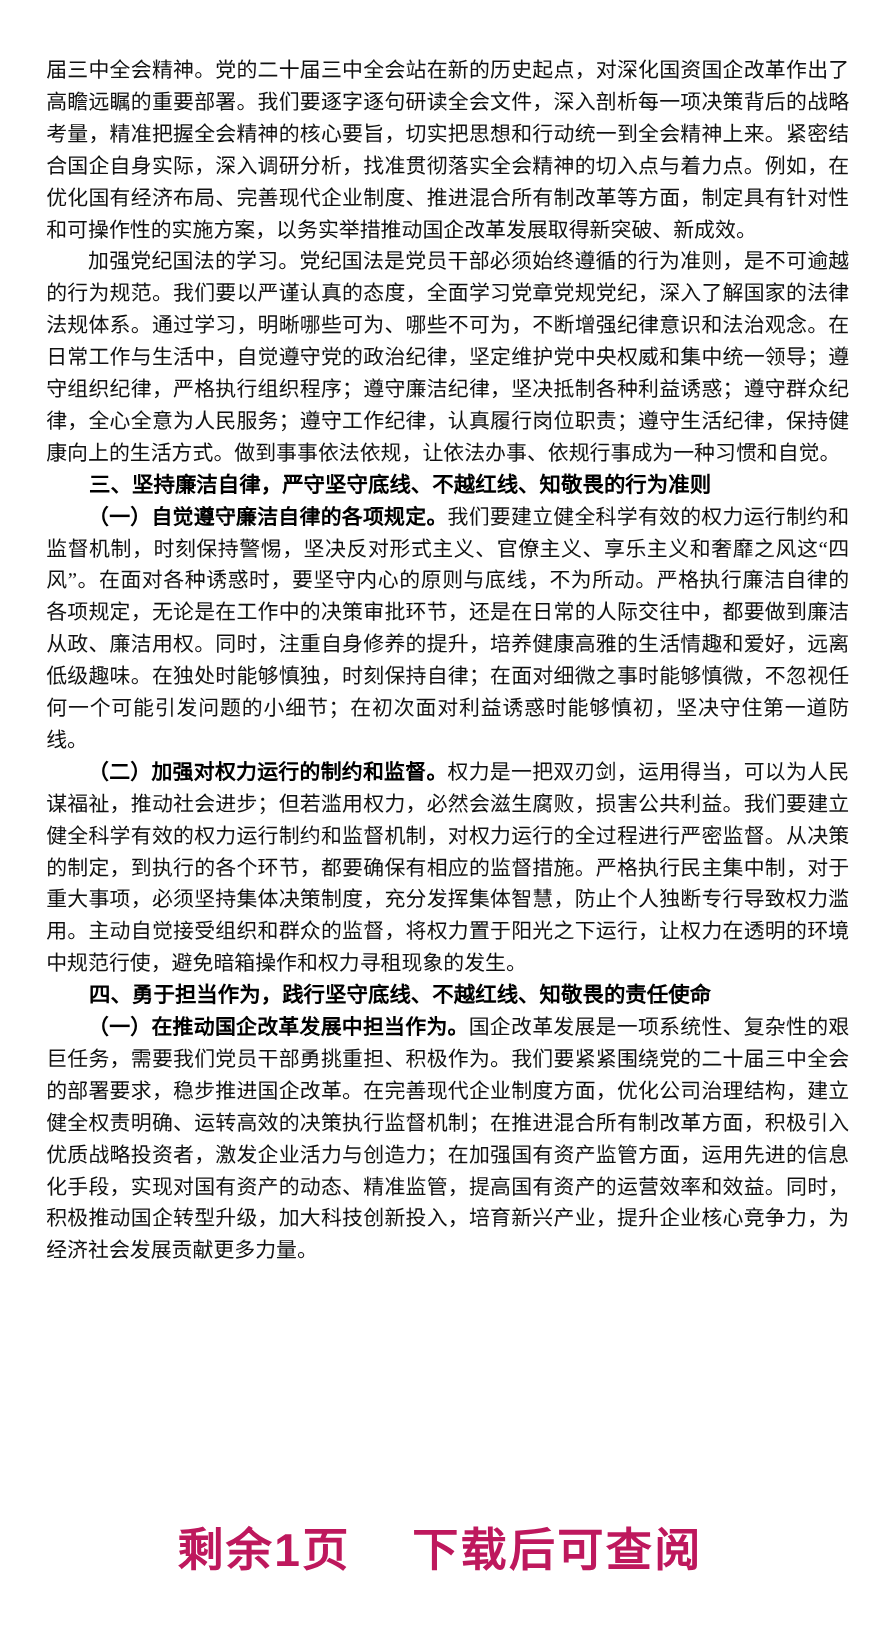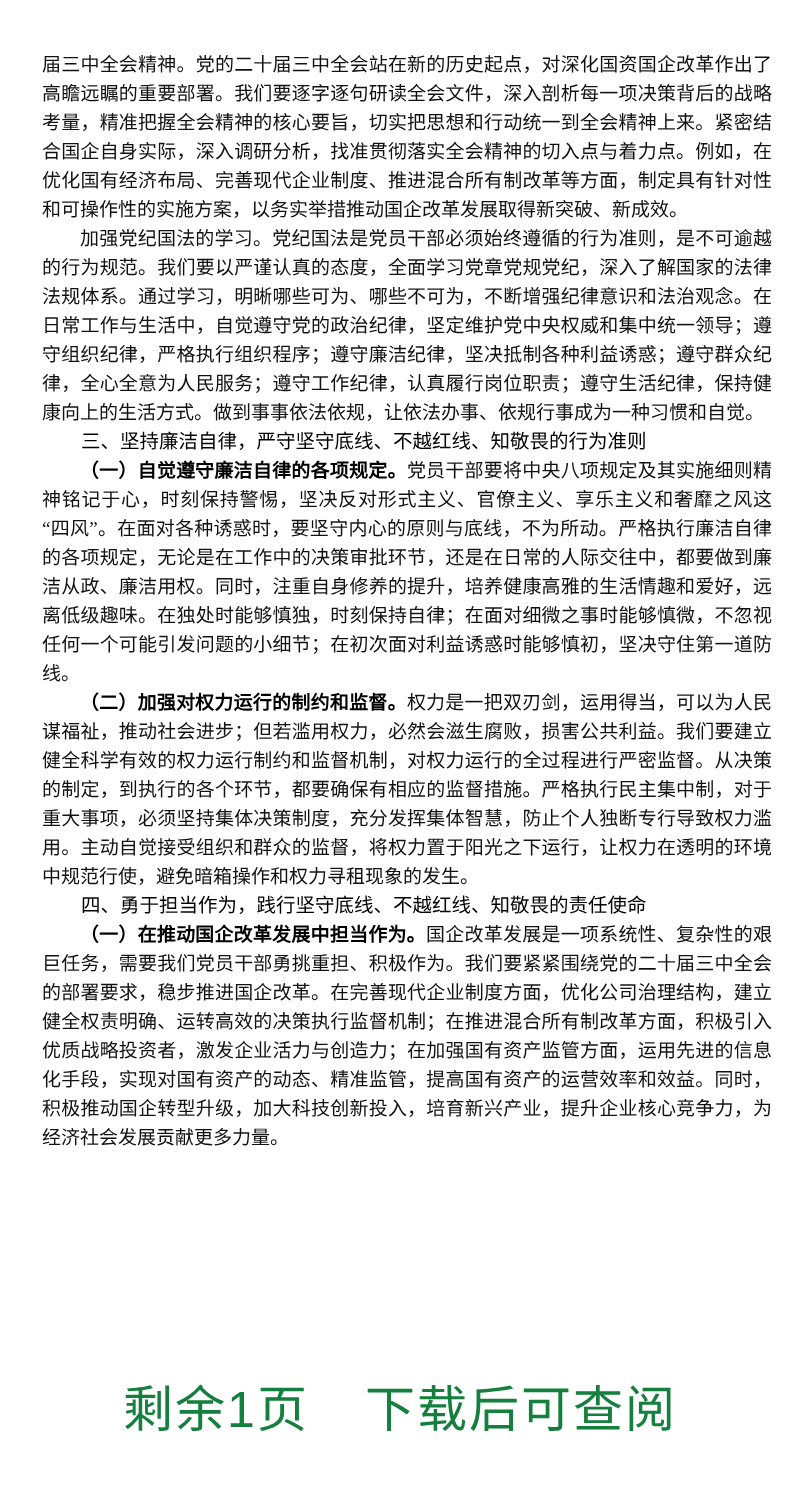--- a/index.html
+++ b/index.html
@@ -32,44 +32,44 @@
     padding: 0;
   }
   .para-indent {
     text-indent: 2em;
   }
   .para-noindent {
     text-indent: 0;
   }
   .section-heading {
     font-family: "Liberation Sans", "DejaVu Sans", sans-serif;
-    font-weight: 400;
+    font-weight: 700;
     text-indent: 2em;
     margin: 0;
     padding-top: 23px;
     padding-bottom: 5px;
     font-size: 19.5px;
     color: #000000;
   }
   .lead {
     font-family: Liberation Sans, sans-serif;
     font-weight: 700;
     color: #000000;
   }
   .footer-overlay {
     position: absolute;
     left: 0;
     right: 0;
     bottom: 58px;
     text-align: center;
     font-family: "Liberation Sans", "DejaVu Sans", sans-serif;
-    font-weight: 400;
-    font-size: 50px;
+    font-weight: 700;
+    font-size: 42px;
     line-height: 46px;
-    color: #15803d;
+    color: #be185d;
     letter-spacing: 2px;
     white-space: nowrap;
   }
   .footer-overlay .hint {
     margin-left: 56px;
   }
 </style>
 </head>
 <body>
 
@@ -80,21 +80,21 @@
       <span>届三中全会精神。党的二十届三中全会站在新的历史起点，对深化国资国企改革作出了高瞻远瞩的重要部署。我们要逐字逐句研读全会文件，深入剖析每一项决策背后的战略考量，精准把握全会精神的核心要旨，切实把思想和行动统一到全会精神上来。紧密结合国企自身实际，深入调研分析，找准贯彻落实全会精神的切入点与着力点。例如，在优化国有经济布局、完善现代企业制度、推进混合所有制改革等方面，制定具有针对性和可操作性的实施方案，以务实举措推动国企改革发展取得新突破、新成效。</span>
     </p>
 
     <p class="para-indent">
       <span>加强党纪国法的学习。党纪国法是党员干部必须始终遵循的行为准则，是不可逾越的行为规范。我们要以严谨认真的态度，全面学习党章党规党纪，深入了解国家的法律法规体系。通过学习，明晰哪些可为、哪些不可为，不断增强纪律意识和法治观念。在日常工作与生活中，自觉遵守党的政治纪律，坚定维护党中央权威和集中统一领导；遵守组织纪律，严格执行组织程序；遵守廉洁纪律，坚决抵制各种利益诱惑；遵守群众纪律，全心全意为人民服务；遵守工作纪律，认真履行岗位职责；遵守生活纪律，保持健康向上的生活方式。做到事事依法依规，让依法办事、依规行事成为一种习惯和自觉。</span>
     </p>
 
     <p class="section-heading">三、坚持廉洁自律，严守坚守底线、不越红线、知敬畏的行为准则</p>
 
     <p class="para-indent">
-      <span class="lead">（一）自觉遵守廉洁自律的各项规定。</span><span>党员干部要将中央八项规定及其实施细则精神铭记于心，时刻保持警惕，坚决反对形式主义、官僚主义、享乐主义和奢靡之风这“四风”。在面对各种诱惑时，要坚守内心的原则与底线，不为所动。严格执行廉洁自律的各项规定，无论是在工作中的决策审批环节，还是在日常的人际交往中，都要做到廉洁从政、廉洁用权。同时，注重自身修养的提升，培养健康高雅的生活情趣和爱好，远离低级趣味。在独处时能够慎独，时刻保持自律；在面对细微之事时能够慎微，不忽视任何一个可能引发问题的小细节；在初次面对利益诱惑时能够慎初，坚决守住第一道防线。</span>
+      <span class="lead">（一）自觉遵守廉洁自律的各项规定。</span><span>我们要建立健全科学有效的权力运行制约和监督机制，时刻保持警惕，坚决反对形式主义、官僚主义、享乐主义和奢靡之风这“四风”。在面对各种诱惑时，要坚守内心的原则与底线，不为所动。严格执行廉洁自律的各项规定，无论是在工作中的决策审批环节，还是在日常的人际交往中，都要做到廉洁从政、廉洁用权。同时，注重自身修养的提升，培养健康高雅的生活情趣和爱好，远离低级趣味。在独处时能够慎独，时刻保持自律；在面对细微之事时能够慎微，不忽视任何一个可能引发问题的小细节；在初次面对利益诱惑时能够慎初，坚决守住第一道防线。</span>
     </p>
 
     <p class="para-indent">
       <span class="lead">（二）加强对权力运行的制约和监督。</span><span>权力是一把双刃剑，运用得当，可以为人民谋福祉，推动社会进步；但若滥用权力，必然会滋生腐败，损害公共利益。我们要建立健全科学有效的权力运行制约和监督机制，对权力运行的全过程进行严密监督。从决策的制定，到执行的各个环节，都要确保有相应的监督措施。严格执行民主集中制，对于重大事项，必须坚持集体决策制度，充分发挥集体智慧，防止个人独断专行导致权力滥用。主动自觉接受组织和群众的监督，将权力置于阳光之下运行，让权力在透明的环境中规范行使，避免暗箱操作和权力寻租现象的发生。</span>
     </p>
 
 
     <p class="section-heading">四、勇于担当作为，践行坚守底线、不越红线、知敬畏的责任使命</p>
 
     <p class="para-indent">

